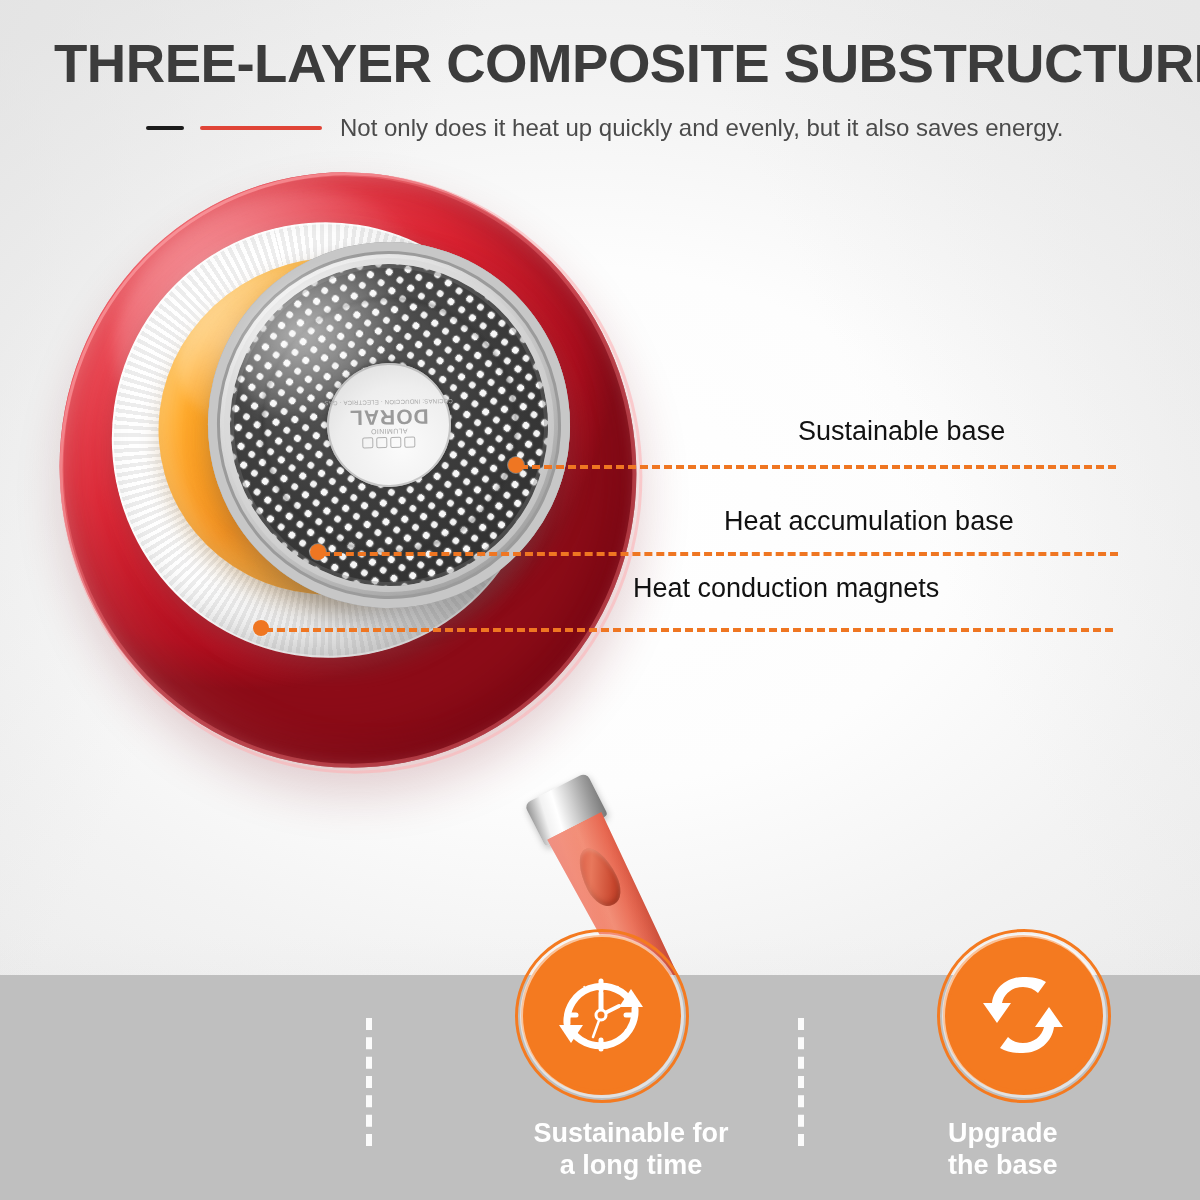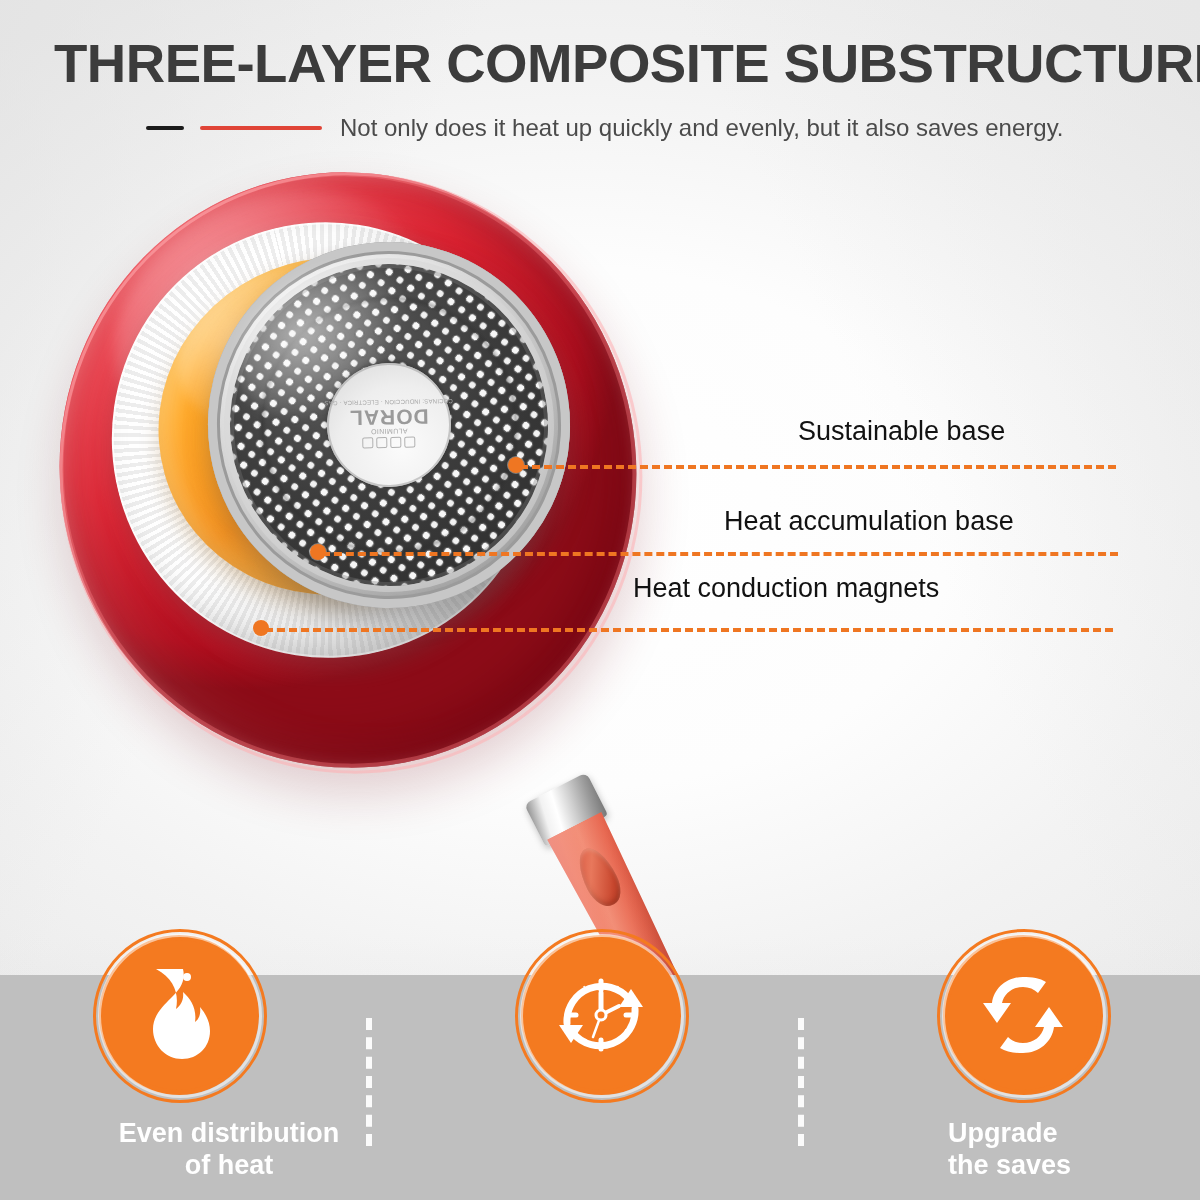--- a/index.html
+++ b/index.html
@@ -296,31 +296,20 @@
   </div>
 
   <div class="callout">
     <span class="dot" style="left:253px;top:620px;"></span>
     <span class="dash" style="left:265px;top:628px;width:848px;"></span>
     <span class="ctext" style="left:633px;top:573px;">Heat conduction magnets</span>
   </div>
 
   <div class="band"></div>
 
-  <div class="feature" style="left:104px;">
-    <div class="badge">
-      <svg width="86" height="96" viewBox="0 0 86 96" aria-hidden="true">
-        <path fill="#ffffff" d="M47 2c3 13-4 21-12 29C26 40 17 49 17 62c0 17 13 30 29 30s28-12 28-28c0-10-5-18-10-24 1 7-1 12-5 15 2-13-4-23-12-30 1 8-2 13-7 17 3-14-1-30-20-40z"></path>
-        <path fill="#ffffff" d="M33 48c-2 9-9 13-9 23 0 10 7 18 16 19-7-6-9-12-7-19 2-8 6-13 0-23z" opacity="0.85"></path>
-        <circle fill="#ffffff" cx="51" cy="10" r="4"></circle>
-      </svg>
-    </div>
-    <div class="flabel" style="text-align:center;width:250px;">Even distribution
-of heat</div>
-  </div>
 
   <div class="feature" style="left:526px;">
     <div class="badge">
       <svg width="108" height="108" viewBox="0 0 108 108" aria-hidden="true">
         <g fill="none" stroke="#ffffff" stroke-width="7" stroke-linecap="round">
           <path d="M20 62a35 35 0 0 1 62-24"></path>
           <path d="M88 48a35 35 0 0 1-62 24"></path>
         </g>
         <polygon fill="#ffffff" points="84,28 96,46 72,46"></polygon>
         <polygon fill="#ffffff" points="24,82 12,64 36,64"></polygon>
@@ -345,29 +334,31 @@
           <line x1="37" y1="83" x2="39" y2="78"></line>
           <line x1="25" y1="71" x2="30" y2="69"></line>
           <line x1="25" y1="37" x2="30" y2="39"></line>
         </g>
         <line x1="54" y1="54" x2="54" y2="32" stroke="#ffffff" stroke-width="5" stroke-linecap="round"></line>
         <line x1="54" y1="54" x2="72" y2="45" stroke="#ffffff" stroke-width="4" stroke-linecap="round"></line>
         <line x1="54" y1="54" x2="46" y2="76" stroke="#ffffff" stroke-width="2.5" stroke-linecap="round"></line>
         <circle cx="54" cy="54" r="5" fill="#f47a20" stroke="#ffffff" stroke-width="3"></circle>
       </svg>
     </div>
+    <div class="flabel" style="text-align:center;width:210px;">Sustainable for
+a long time</div>
   </div>
 
   <div class="feature" style="left:948px;">
     <div class="badge">
       <svg width="104" height="104" viewBox="0 0 104 104" aria-hidden="true">
         <path fill="#ffffff" d="M52 14c-16 0-29 11-31 26h-9l14 20 14-20h-9c2-9 10-16 21-16 6 0 11 2 15 6l8-11c-6-4-14-5-23-5z"></path>
         <path fill="#ffffff" d="M52 90c16 0 29-11 31-26h9L78 44 64 64h9c-2 9-10 16-21 16-6 0-11-2-15-6l-8 11c6 4 14 5 23 5z"></path>
       </svg>
     </div>
     <div class="flabel" style="text-align:left;width:240px;">Upgrade
-the saves</div>
+the base</div>
   </div>
 
   <div class="vdash" style="left:366px;"></div>
   <div class="vdash" style="left:798px;"></div>
 
 </div>
 
 </body></html>

